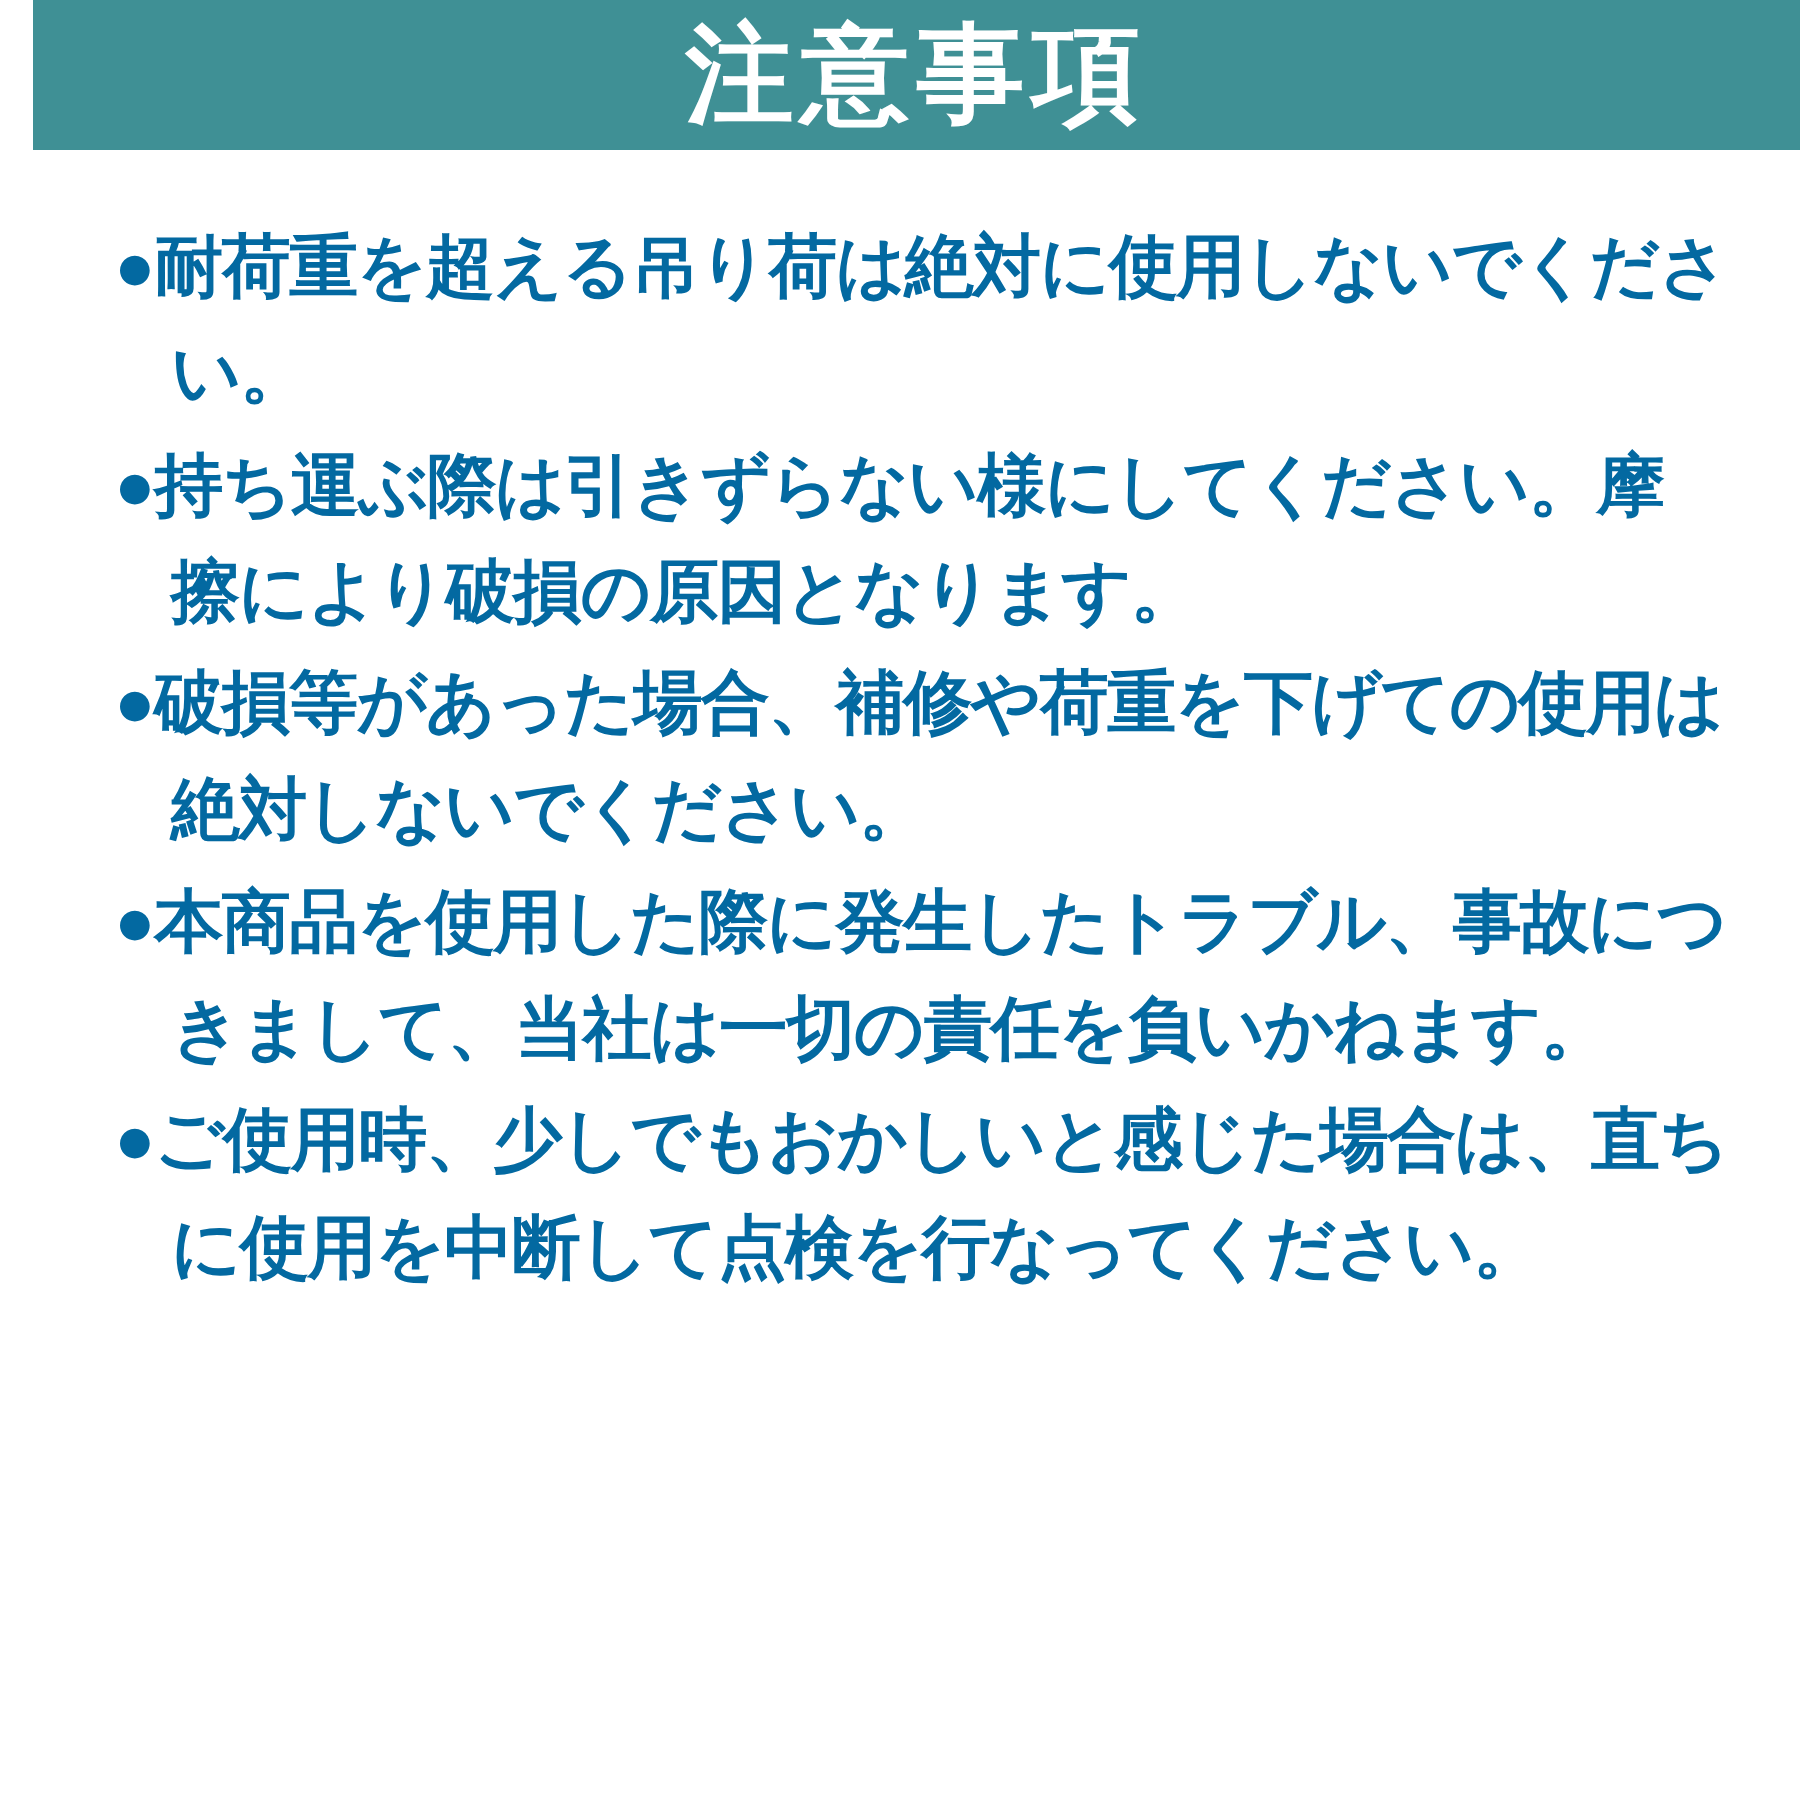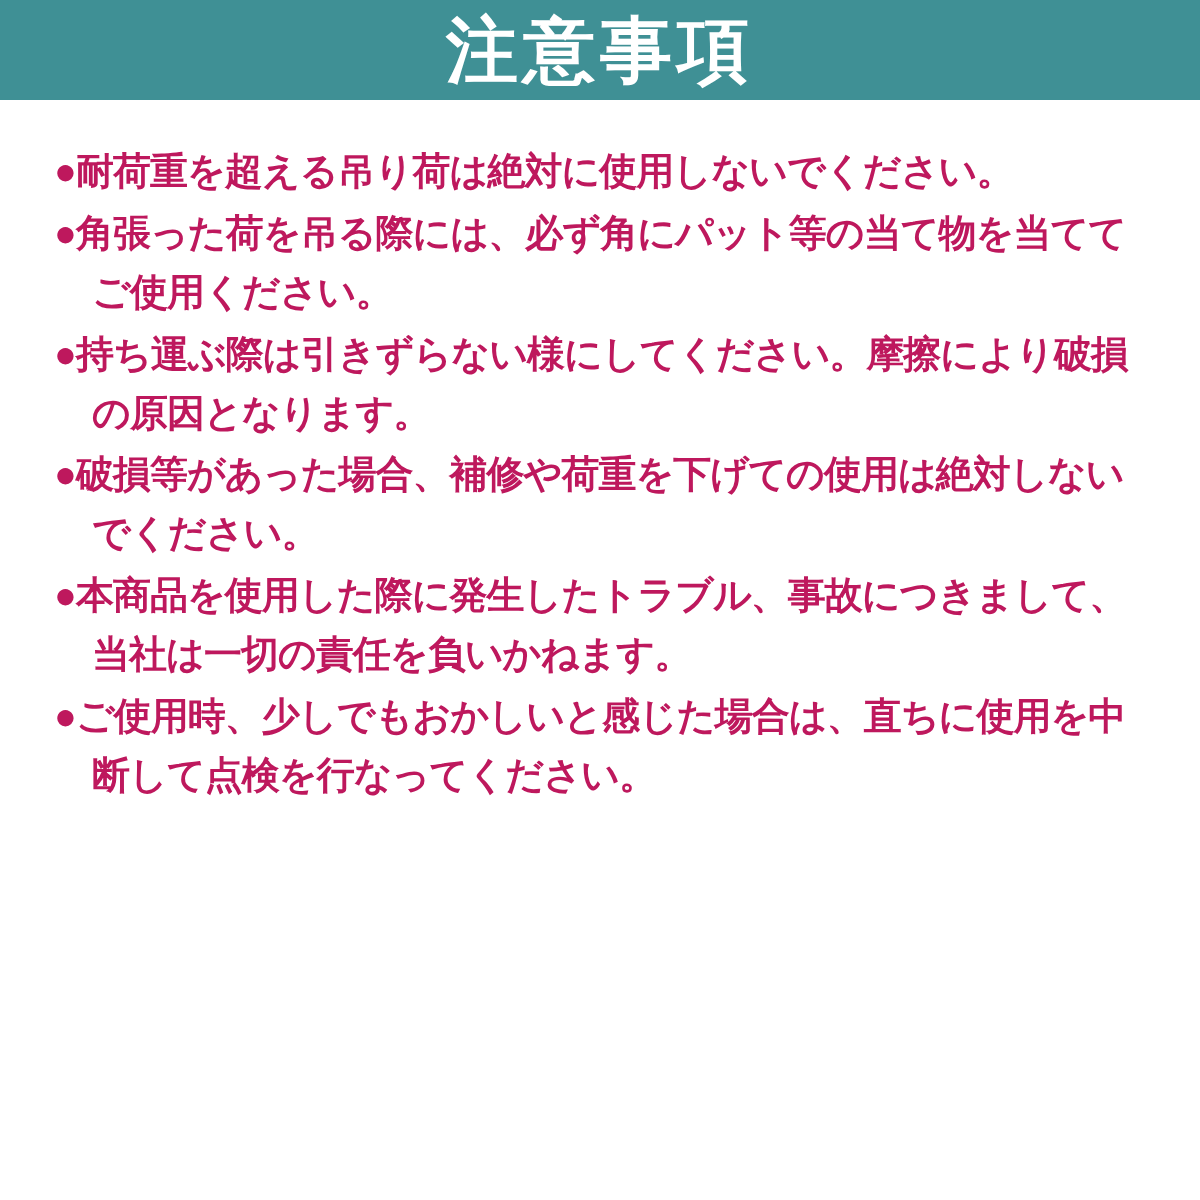--- a/index.html
+++ b/index.html
@@ -7,20 +7,21 @@
     padding: 0;
     background: #ffffff;
     font-family: "Liberation Sans", "DejaVu Sans", sans-serif;
   }
   .page {
     width: 1200px;
     height: 1200px;
     background: #ffffff;
     overflow: hidden;
     box-sizing: border-box;
+    padding-left: 22px;
   }
   .header {
     width: 100%;
     height: 100px;
     background: #3f9095;
     display: flex;
     align-items: center;
     justify-content: center;
   }
   .header .title {
@@ -34,23 +35,23 @@
   .notices {
     padding: 42px 48px 0 54px;
     box-sizing: border-box;
   }
   .notice-list {
     list-style: none;
     margin: 0;
     padding: 0;
   }
   .notice-item {
-    font-size: 38px;
+    font-size: 46px;
     font-weight: bold;
-    color: #be185d;
+    color: #0369a1;
     line-height: 1.55;
     letter-spacing: -1px;
     padding-left: 38px;
     text-indent: -38px;
     margin: 0 0 3px 0;
     text-align: left;
   }
   .bullet {
     font-weight: bold;
   }
@@ -60,21 +61,20 @@
 
 <div class="page">
 
   <div class="header">
     <h1 class="title">注意事項</h1>
   </div>
 
   <div class="notices">
     <ul class="notice-list">
       <li class="notice-item"><span class="bullet">●</span><span>耐荷重を超える吊り荷は絶対に使用しないでください。</span></li>
-      <li class="notice-item"><span class="bullet">●</span><span>角張った荷を吊る際には、必ず角にパット等の当て物を当ててご使用ください。</span></li>
       <li class="notice-item"><span class="bullet">●</span><span>持ち運ぶ際は引きずらない様にしてください。摩擦により破損の原因となります。</span></li>
       <li class="notice-item"><span class="bullet">●</span><span>破損等があった場合、補修や荷重を下げての使用は絶対しないでください。</span></li>
       <li class="notice-item"><span class="bullet">●</span><span>本商品を使用した際に発生したトラブル、事故につきまして、当社は一切の責任を負いかねます。</span></li>
       <li class="notice-item"><span class="bullet">●</span><span>ご使用時、少しでもおかしいと感じた場合は、直ちに使用を中断して点検を行なってください。</span></li>
     </ul>
   </div>
 
 </div>
 
 </body></html>

